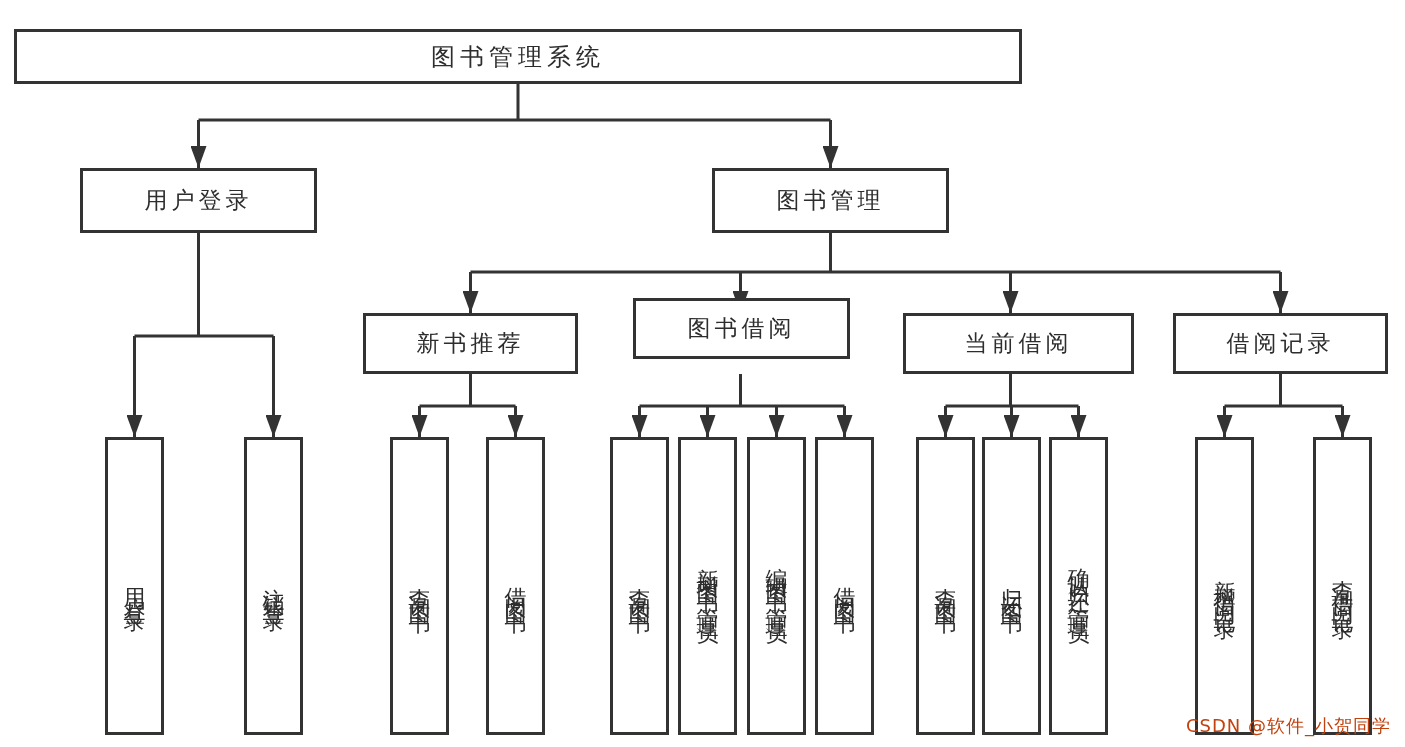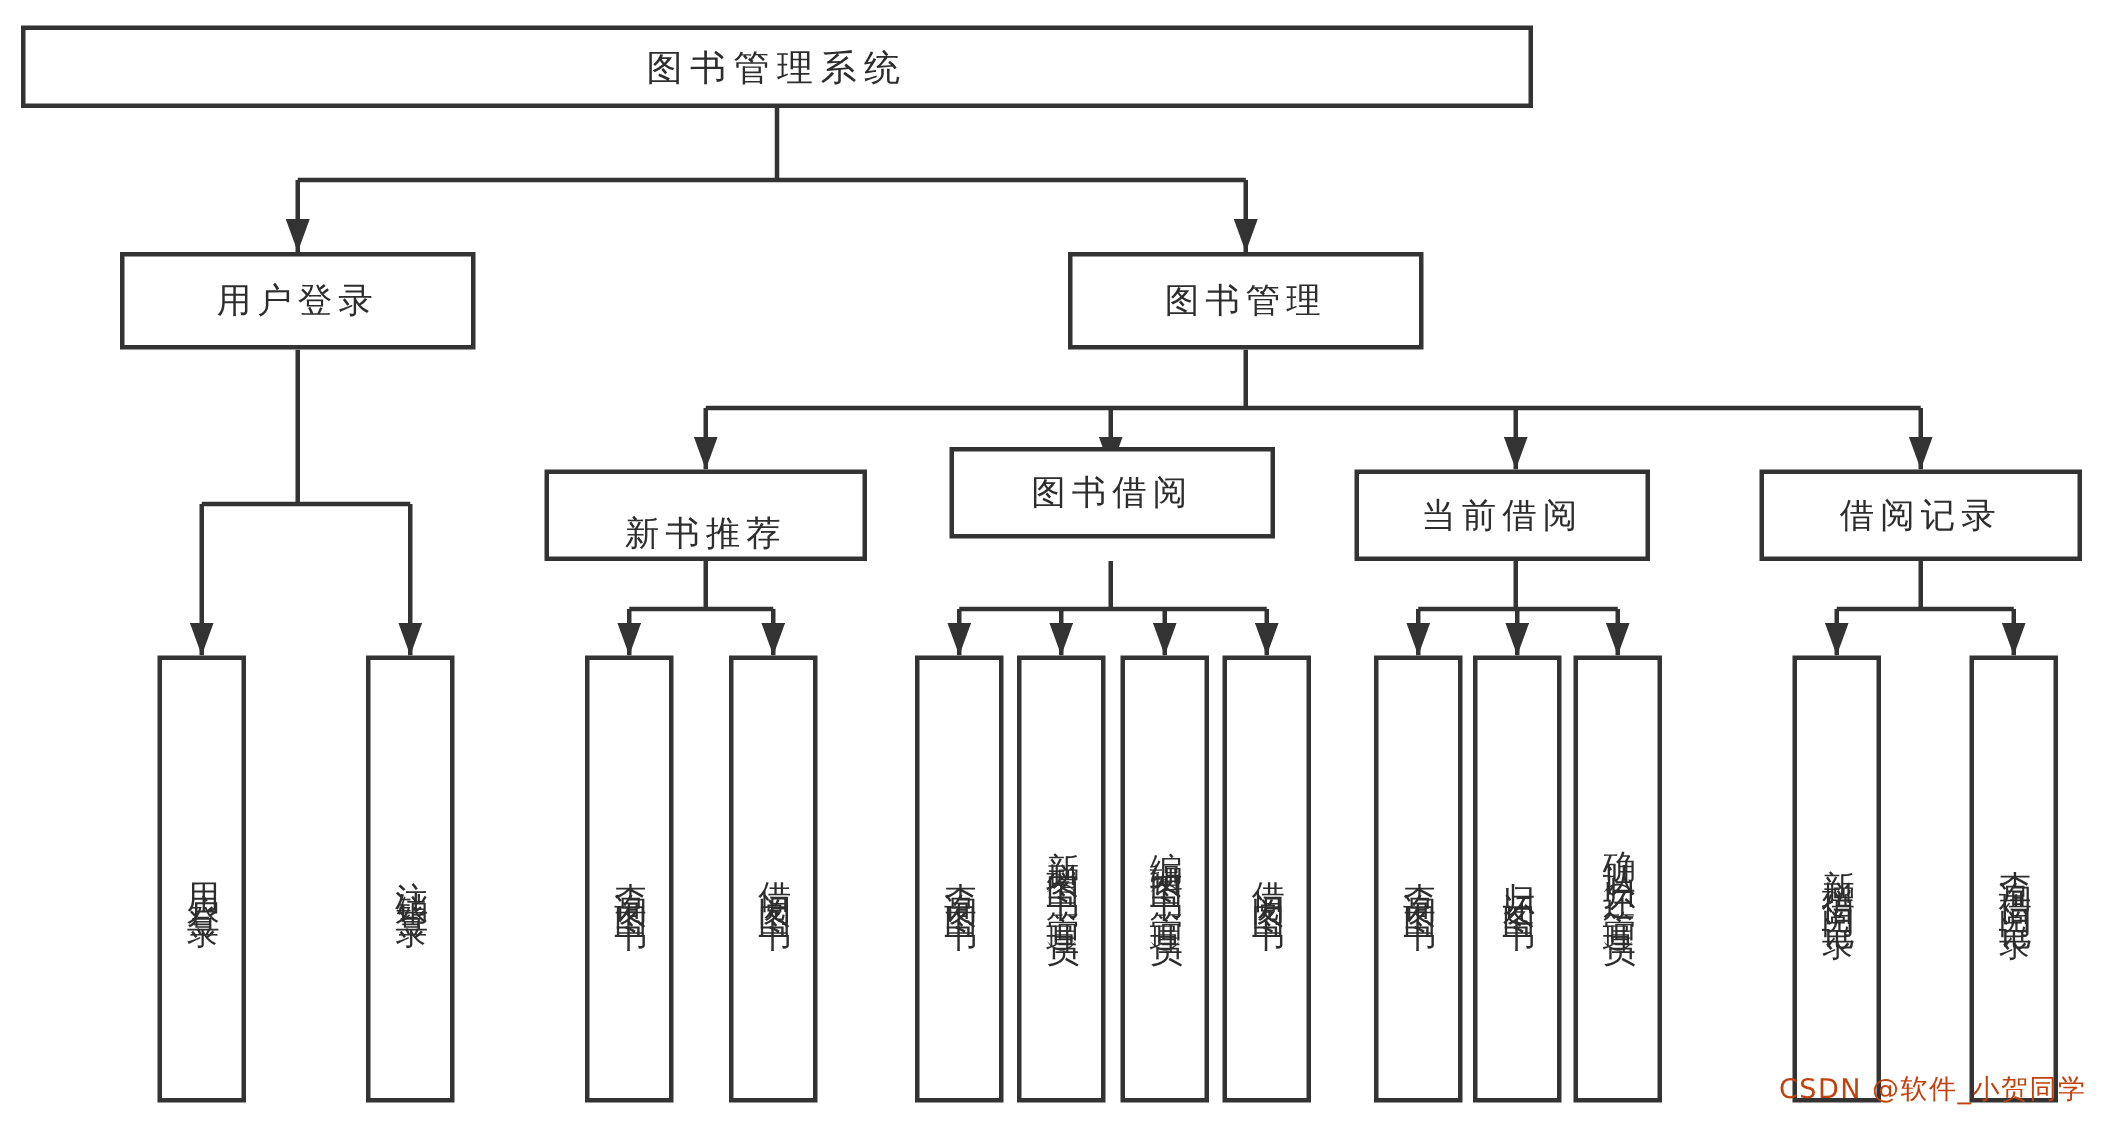--- a/index.html
+++ b/index.html
@@ -106,38 +106,38 @@
       <line class="line" x1="1078.5" y1="406" x2="1078.5" y2="437" marker-end="url(#arrow)"></line>
     </g>
 
     <g>
       <path class="line" d="M1280.5 374 V406 M1224.5 406 H1342.5"></path>
       <line class="line" x1="1224.5" y1="406" x2="1224.5" y2="437" marker-end="url(#arrow)"></line>
       <line class="line" x1="1342.5" y1="406" x2="1342.5" y2="437" marker-end="url(#arrow)"></line>
     </g>
   </svg>
 
-  <div class="node h-node root-node" style="left:14px; top:17px; width:1008px; height:55px;">
+  <div class="node h-node root-node" style="left:14px; top:29px; width:1008px; height:55px;">
     <span>图书管理系统</span>
   </div>
 
   <div class="node h-node" style="left:80px; top:168px; width:237px; height:65px;">
     <span>用户登录</span>
   </div>
   <div class="node h-node" style="left:712px; top:168px; width:237px; height:65px;font-family:Liberation Serif, serif;">
     <span>图书管理</span>
   </div>
 
-  <div class="node h-node" style="left:363px; top:313px; width:215px; height:61px;align-items:flex-end;">
+  <div class="node h-node" style="left:363px; top:313px; width:215px; height:61px;">
     <span>新书推荐</span>
   </div>
   <div class="node h-node" style="left:633px; top:298px; width:217px; height:61px;">
     <span>图书借阅</span>
   </div>
-  <div class="node h-node" style="left:903px; top:313px; width:197px; height:61px;">
+  <div class="node h-node" style="left:903px; top:313px; width:231px; height:61px;">
     <span>当前借阅</span>
   </div>
   <div class="node h-node" style="left:1173px; top:313px; width:215px; height:61px;">
     <span>借阅记录</span>
   </div>
 
   <div class="node v-node" style="left:105px; top:437px; width:59px; height:298px;">
     <span>用户登录</span>
   </div>
   <div class="node v-node" style="left:244px; top:437px; width:59px; height:298px;">

